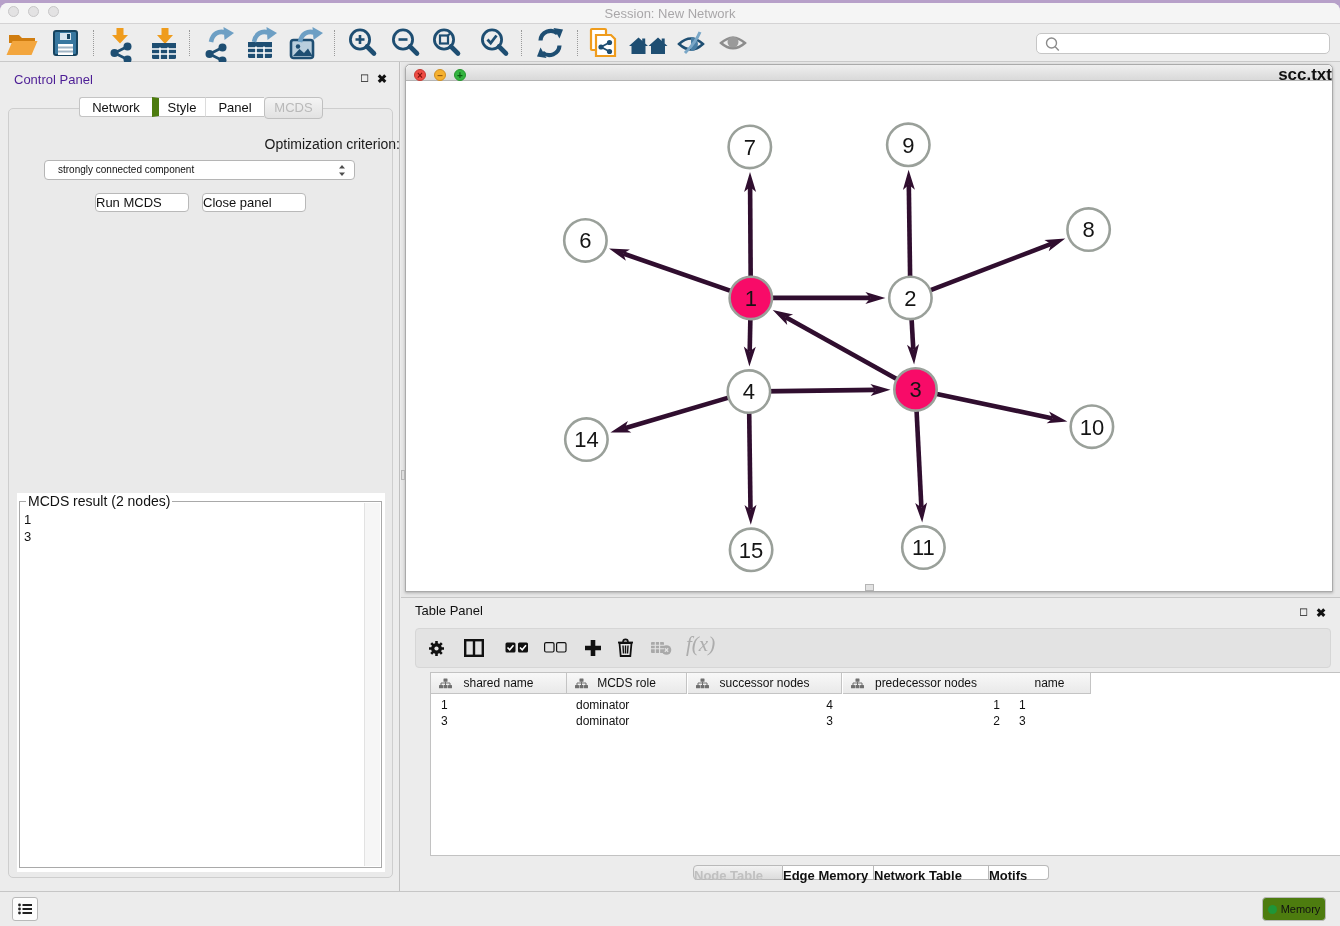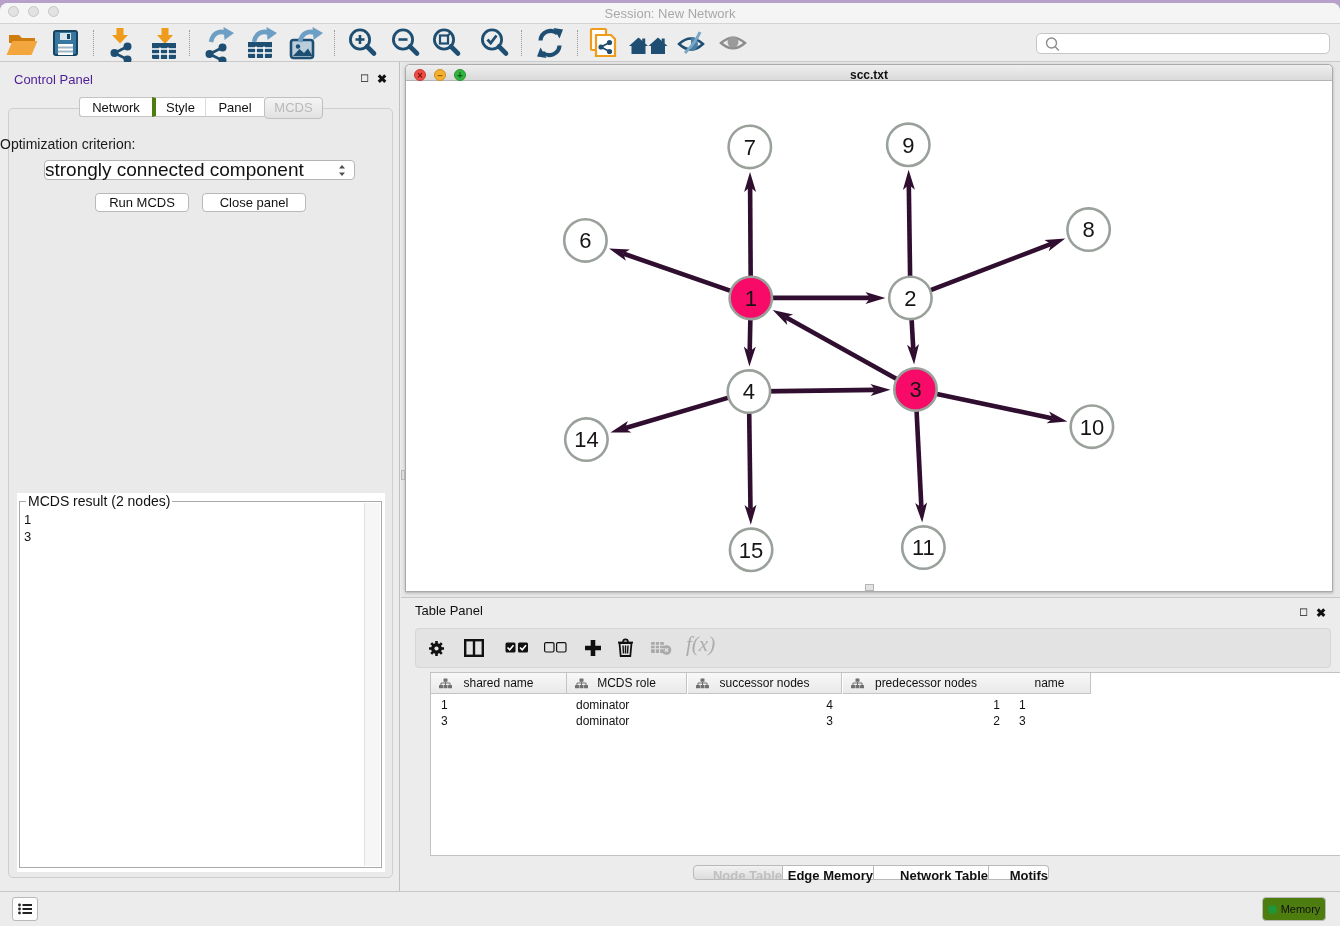--- a/index.html
+++ b/index.html
@@ -12,43 +12,43 @@
 .sep{top:6px;width:1px;height:26px;border-left:1px dotted #9a9a9a}
 .ticon{top:2px}
 #searchbox{left:1036px;top:9px;width:294px;height:21px;background:#fff;border:1px solid #c6c6c6;border-radius:5px}
 
 #cpanel{left:0;top:59px;width:400px;height:829px;background:#ececec;border-right:1px solid #c0c0c0}
 #cpanel .hdr{left:14px;top:10px;font-size:13px;color:#4c1d95}
 .winbtn{font-size:12px;color:#111}
 #cptabs{top:35px;left:79px;height:20px;font-size:13px}
 .tab{position:absolute;top:0;height:20px;background:#fff;border-top:1px solid #c4c4c4;border-bottom:1px solid #c4c4c4;text-align:center;line-height:19px;color:#111}
 #cpinner{left:8px;top:46px;width:385px;height:770px;background:#eaeaea;border:1px solid #cecece;border-radius:5px}
-#optlabel{left:0;top:74px;width:400px;text-align:left;font-size:14px;color:#1a1a1a}
-#combo{left:44px;top:98px;width:311px;height:20px;background:#fff;border:1px solid #b5b5b5;border-radius:4px;font-size:19px;color:#111;line-height:18px;}
-.btn{height:19px;background:#fff;border:1px solid #b9b9b9;border-radius:4px;font-size:13px;color:#111;text-align:center;line-height:17px}
+#optlabel{left:0;top:74px;width:400px;text-align:right;font-size:14px;color:#1a1a1a}
+#combo{left:44px;top:98px;width:311px;height:20px;background:#fff;border:1px solid #b5b5b5;border-radius:4px;font-size:10px;color:#111;line-height:18px;padding-left:13px}
+.btn{height:19px;background:#fff;border:1px solid #b9b9b9;border-radius:4px;font-size:13px;color:#111;line-height:17px}
 #resultbox{left:17px;top:431px;width:368px;height:379px;background:#fff}
 #fieldset{position:absolute;left:2px;top:8px;right:3px;bottom:4px;border:1px solid #a9a9a9}
 #legend{position:absolute;left:6px;top:-9px;background:#fff;font-size:14px;color:#111;padding:0 2px}
 #resulttext{position:absolute;left:4px;top:9px;font-size:13px;color:#111;line-height:17px}
 #vscroll{position:absolute;right:1px;top:1px;width:16px;bottom:1px;background:#f6f6f6;border-left:1px solid #e2e2e2}
 
 #desktop{left:401px;top:59px;width:939px;height:535px;background:#e7e7e7}
 #netwin{position:absolute;left:4px;top:2px;width:928px;height:528px;background:#fff;border:1px solid #aaa;border-radius:5px 5px 0 0;box-shadow:0 1px 3px rgba(0,0,0,.25)}
-#nettitle{position:absolute;left:0;top:0;right:0;height:16px;background:linear-gradient(#efefef,#d9d9d9);border-bottom:1px solid #b4b4b4;border-radius:5px 5px 0 0;text-align:center;font-size:12px;font-weight:bold;color:#111;line-height:20px}
+#nettitle{position:absolute;left:0;top:0;right:0;height:16px;background:linear-gradient(#efefef,#d9d9d9);border-bottom:1px solid #b4b4b4;border-radius:5px 5px 0 0;text-align:right;font-size:17px;font-weight:bold;color:#111;line-height:20px}
 .mbtn{position:absolute;top:4px;width:12px;height:12px;border-radius:50%;font-size:10px;line-height:11px;text-align:center;font-weight:bold}
 #graphwrap{position:absolute;left:0;top:20px;width:926px;height:506px;background:#fff;overflow:hidden;border-radius:0}
 
 #tpanel{left:401px;top:594px;width:939px;height:294px;background:#ececec;border-top:1px solid #c6c6c6}
 #tpanel .hdr{left:14px;top:5px;font-size:13px;color:#111}
 #ttoolbar{left:14px;top:30px;width:916px;height:40px;background:#e3e3e3;border:1px solid #d6d6d6;border-radius:4px}
 #tscroll{left:29px;top:74px;width:916px;height:184px;background:#fff;border:1px solid #c2c2c2}
 .th{position:absolute;top:0;height:21px;background:linear-gradient(#f8f8f8,#e9e9e9);border-right:1px solid #c4c4c4;border-bottom:1px solid #c4c4c4;font-size:12px;color:#111;text-align:center;line-height:21px}
 .td{position:absolute;height:16px;font-size:12px;color:#111;line-height:16px}
 #ttabs{left:0;top:267px;width:939px;height:22px}
-.btab{position:absolute;top:0;height:15px;border:1px solid #b9b9b9;background:#fff;font-size:13px;font-weight:bold;color:#111;text-align:right;line-height:19px}
+.btab{position:absolute;top:0;height:15px;border:1px solid #b9b9b9;background:#fff;font-size:13px;font-weight:bold;color:#111;text-align:left;line-height:19px}
 
 #statusbar{left:0;top:888px;width:1340px;height:35px;background:#ececec;border-top:1px solid #c6c6c6}
 #listbtn{left:12px;top:5px;width:26px;height:24px;background:#fdfdfd;border:1px solid #b9b9b9;border-radius:3px}
 #membtn{left:1262px;top:5px;width:64px;height:24px;background:#4d7c0f;border:1px solid #b9b9b9;border-radius:4px;font-size:11px;color:#111;line-height:22px;text-align:center}
 svg{display:block}
 </style></head>
 <body>
 <div id="win">
 <div id="titlebar" class="abs">
 <div class="abs tl" style="left:8px"></div>
@@ -187,21 +187,21 @@
         </svg>
       </div>
 </div>
 <div id="cpanel" class="abs">
 <div class="hdr abs">Control Panel</div>
 <div class="abs winbtn" style="left:360px;top:9px;font-size:11px">◻</div>
 <div class="abs winbtn" style="left:377px;top:10px;font-weight:bold">✖</div>
 <div id="cpinner" class="abs"></div>
 <div id="cptabs" class="abs">
 <div class="tab" style="left:0;width:73px;border-left:1px solid #c4c4c4;border-radius:3px 0 0 3px">Network</div>
-<div class="tab" style="left:73px;width:53px;border-left:4px solid #4d7c0f">Style</div>
+<div class="tab" style="left:73px;width:53px;border-left:7px solid #4d7c0f">Style</div>
 <div class="tab" style="left:126px;width:59px;border-left:1px solid #dcdcdc">Panel</div>
 <div class="tab" style="left:185px;width:59px;background:linear-gradient(#f4f4f4,#e2e2e2);border:1px solid #c0c0c0;border-radius:4px;color:#b9b9b9;height:22px">MCDS</div>
 </div>
 <div id="optlabel" class="abs">Optimization criterion:</div>
 <div id="combo" class="abs">strongly connected component
 <svg width="8" height="13" viewBox="0 0 8 13" style="position:absolute;right:8px;top:3px">
           <path d="M1 4.6 L4 1 L7 4.6 z M1 8.4 L4 12 L7 8.4 z" fill="#4e4e4e"></path>
         </svg>
 </div>
 <div class="btn abs" style="left:95px;top:131px;width:94px">Run MCDS</div>

